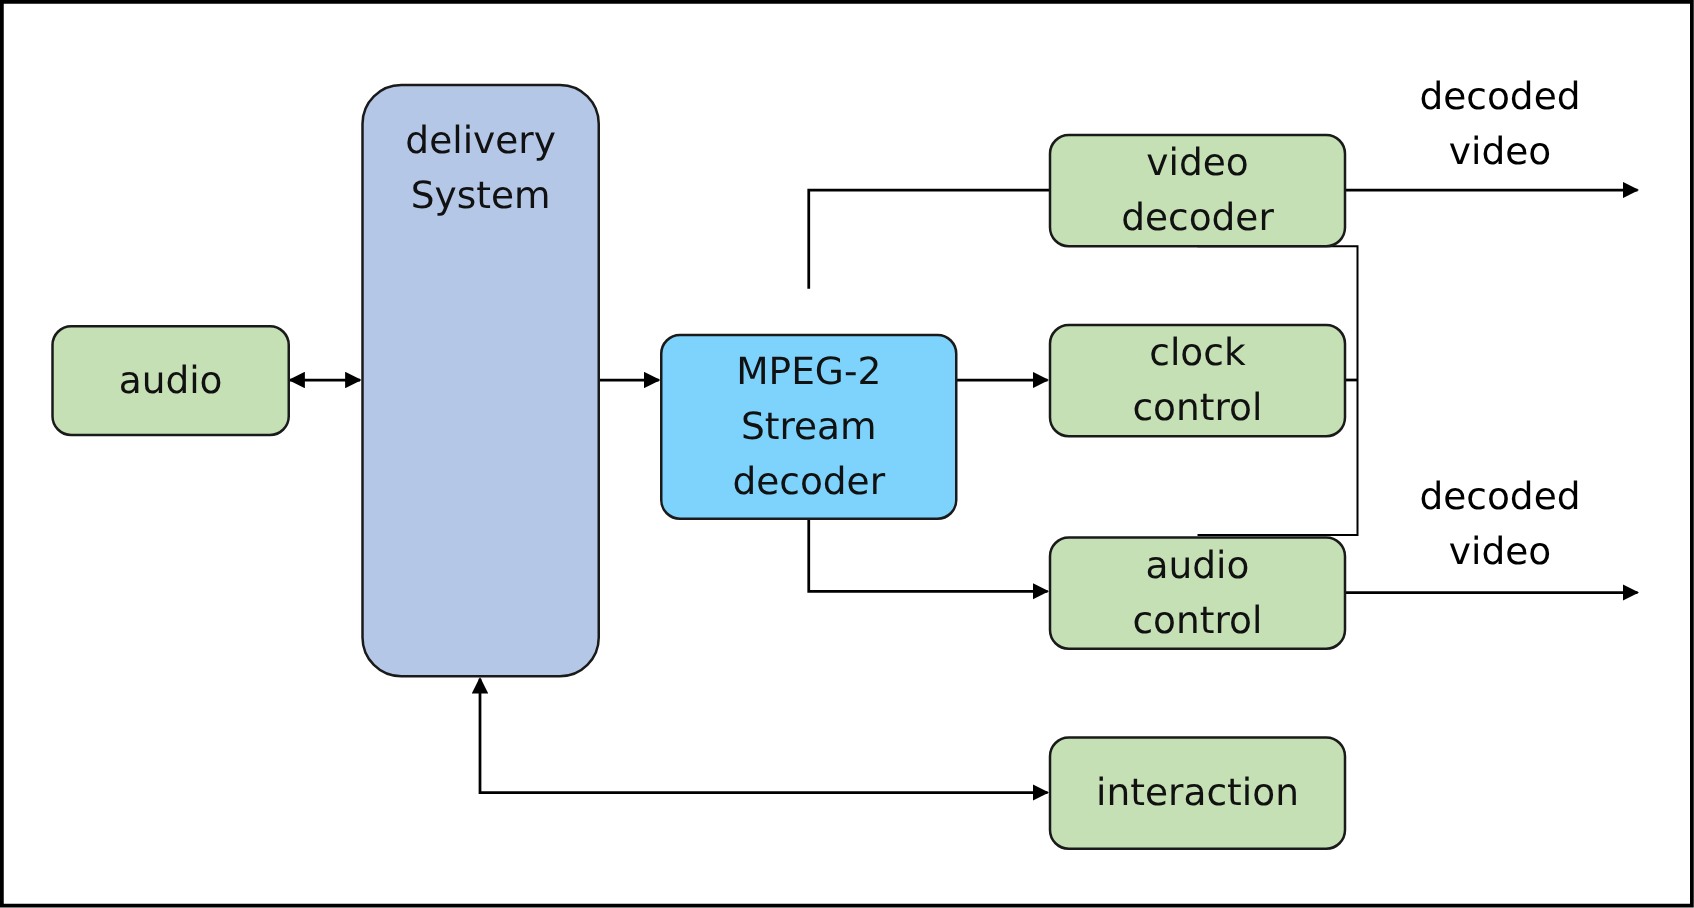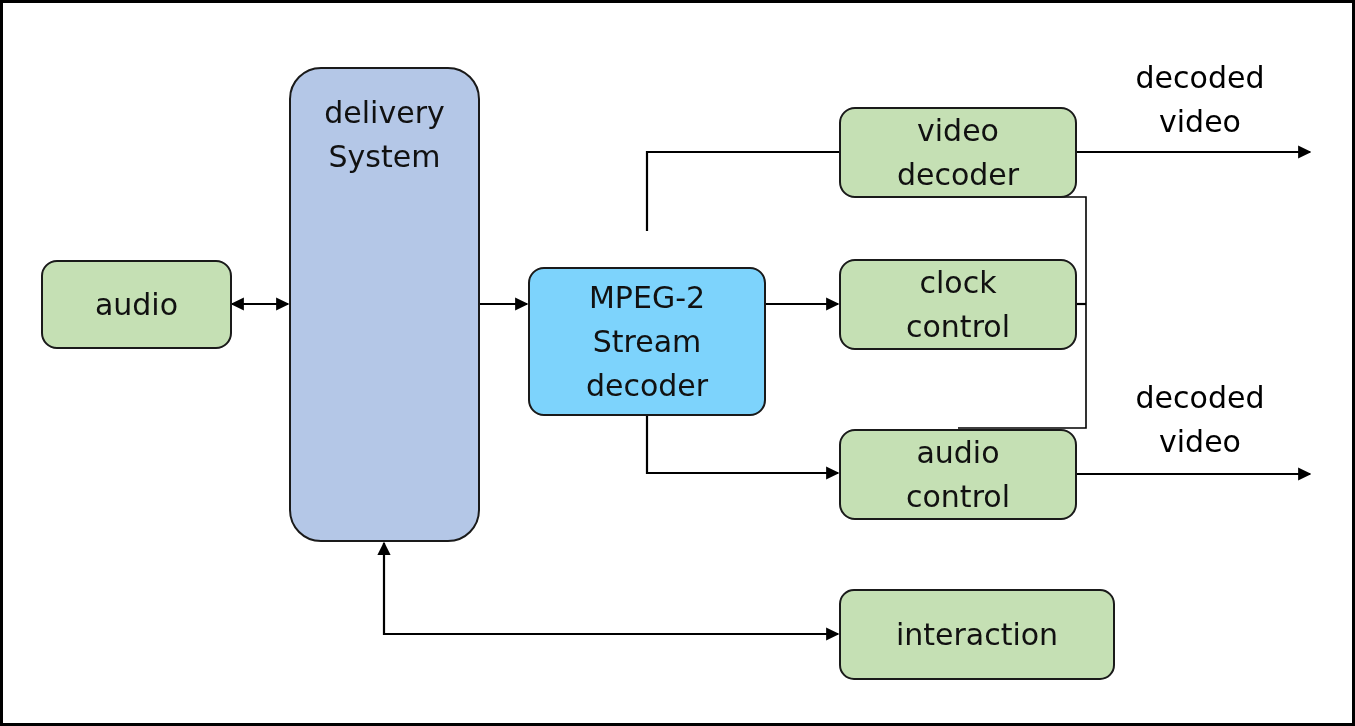--- a/index.html
+++ b/index.html
@@ -91,21 +91,21 @@
 <div class="node green" style="left:839px; top:259px; width:238px; height:91px;justify-content:center;">
   <span class="lbl">clock
 control</span>
 </div>
 
 <div class="node green" style="left:839px; top:429px; width:238px; height:91px;">
   <span class="lbl">audio
 control</span>
 </div>
 
-<div class="node green" style="left:839px; top:589px; width:276px; height:91px;border-radius:15px;">
+<div class="node green" style="left:839px; top:589px; width:238px; height:91px;">
   <span class="lbl">interaction</span>
 </div>
 
 <div class="out-label" style="left:1110px; top:56px; width:180px;">decoded
 video</div>
 
 <div class="out-label" style="left:1110px; top:376px; width:180px;">decoded
 video</div>
 
 </body></html>

